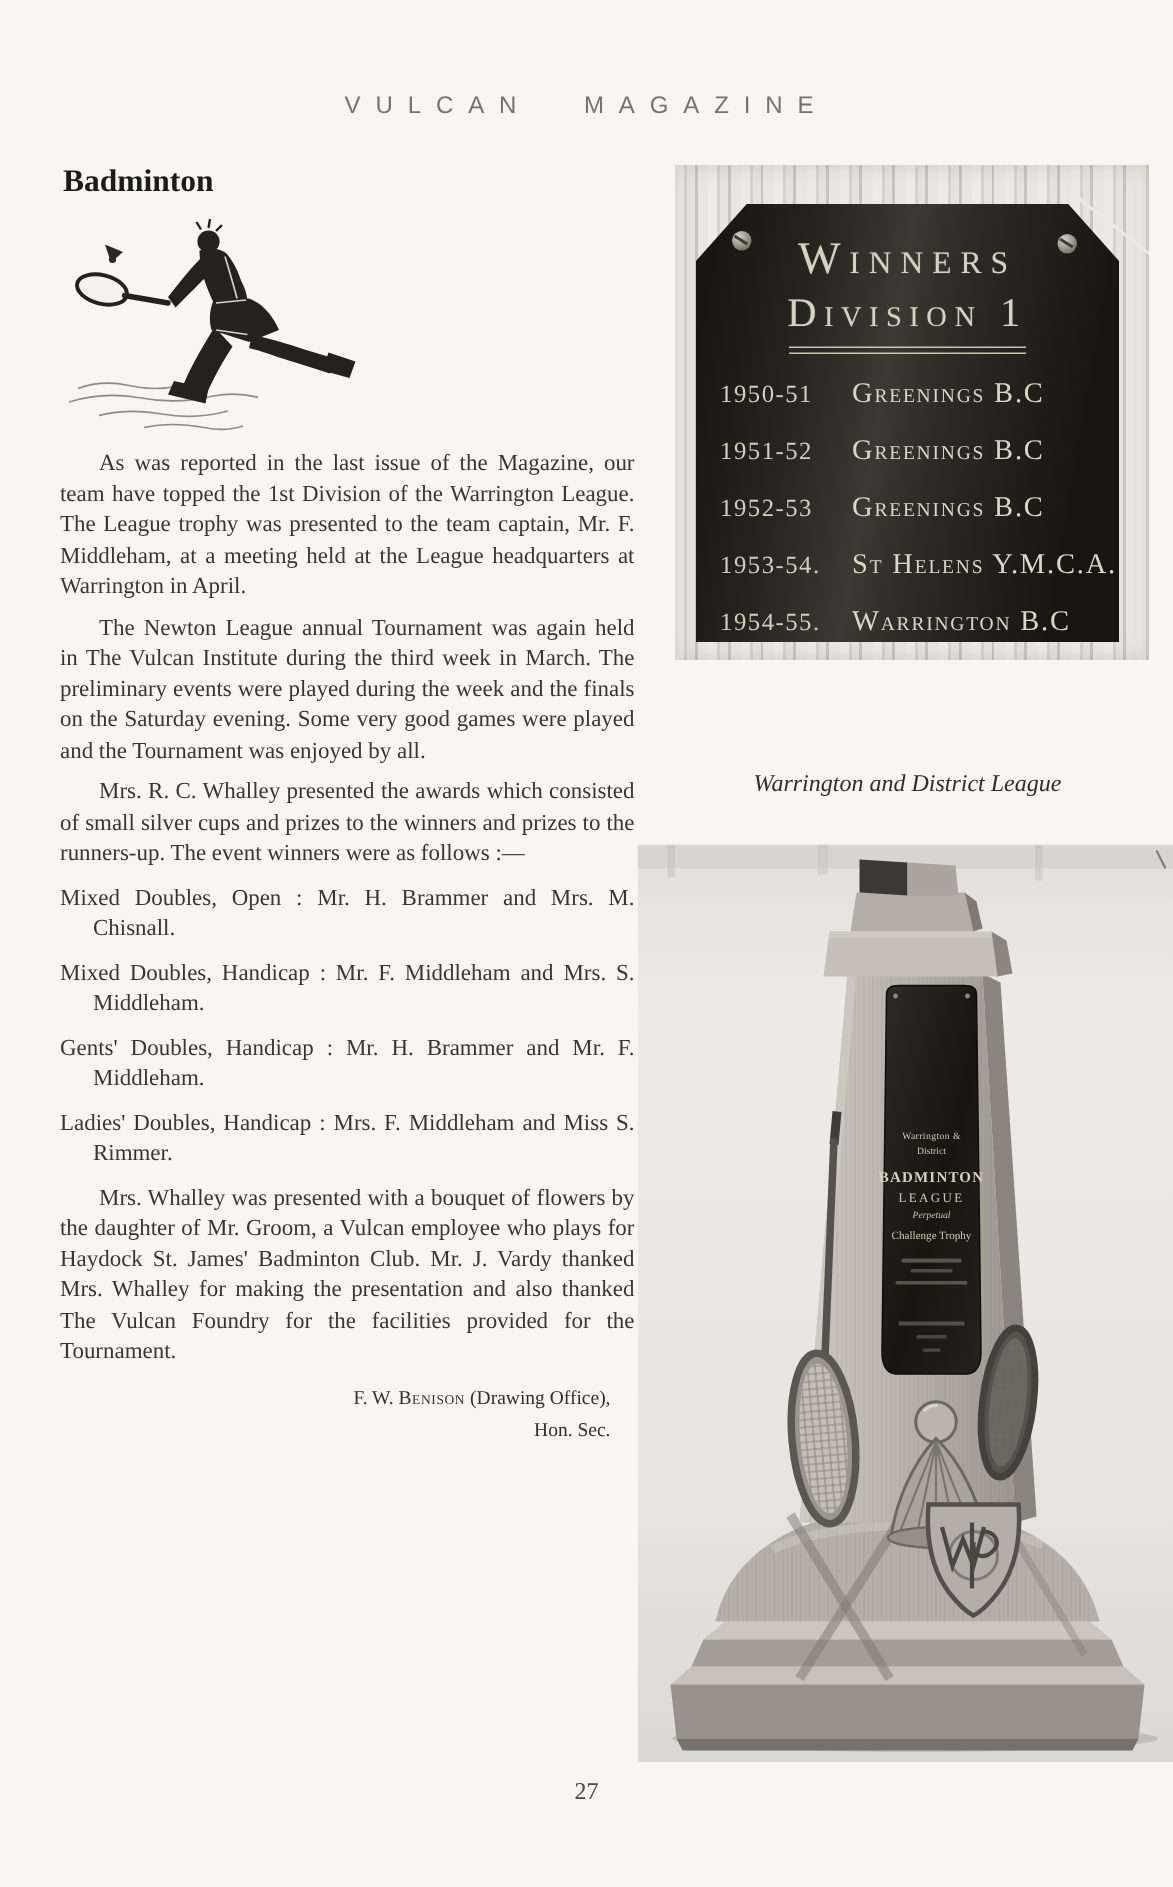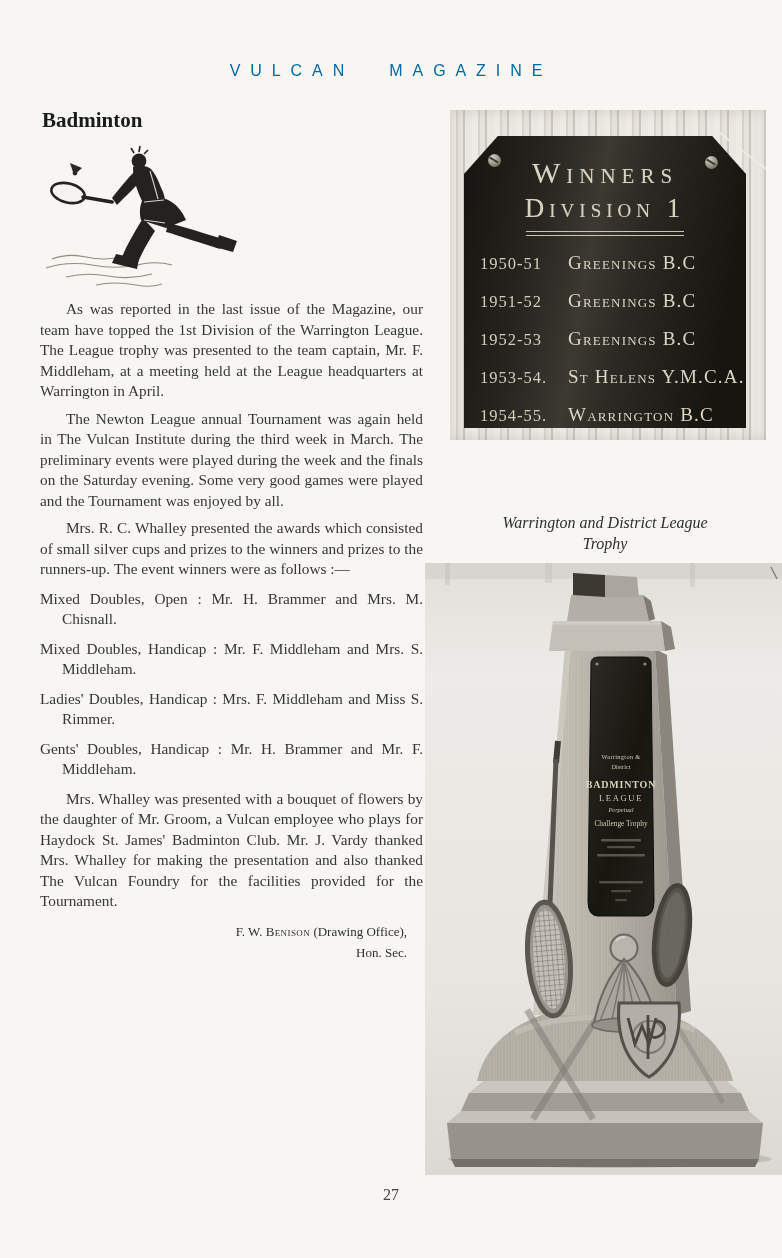--- a/index.html
+++ b/index.html
@@ -1,21 +1,21 @@
 <!DOCTYPE html>
 <html><head>
 <meta charset="utf-8">
 <style>
   html,body{margin:0;padding:0;}
   body{width:782px;height:1258px;overflow:hidden;background:#e8e6e2;}
   .page{position:relative;width:782px;height:1258px;background:#f7f6f2;font-family:"Liberation Serif",serif;color:#363636;}
 
   
   .masthead{position:absolute;top:62px;left:0;width:100%;text-align:center;
-    font-family:"Liberation Sans",sans-serif;font-size:16px;color:#0369a1;
+    font-family:"Liberation Sans",sans-serif;font-size:16px;color:#737373;
     letter-spacing:0.62em;word-spacing:1.3em;}
 
   
   .left-col{position:absolute;left:40px;top:108px;width:383px;}
   .article-title{margin:0 0 8px 2px;font-size:21px;font-weight:bold;color:#1b1b1b;font-family:"Liberation Serif",serif;}
   .illus{width:232px;height:150px;margin:2px 0 8px 0;}
   .para{margin:0 0 7px 0;font-size:15.3px;line-height:20.5px;text-align:justify;text-indent:26px;}
   .para.last-gap{margin-bottom:9px;}
   .witem{margin:0 0 9px 0;font-size:15.3px;line-height:20.5px;text-align:justify;
     text-indent:-22px;padding-left:22px;}
@@ -109,22 +109,22 @@
         </g>
       </svg>
     </div>
 
     <p class="para">As was reported in the last issue of the Magazine, our team have topped the 1st Division of the Warrington League. The League trophy was presented to the team captain, Mr. F. Middleham, at a meeting held at the League headquarters at Warrington in April.</p>
     <p class="para">The Newton League annual Tournament was again held in The Vulcan Institute during the third week in March. The preliminary events were played during the week and the finals on the Saturday evening. Some very good games were played and the Tournament was enjoyed by all.</p>
     <p class="para last-gap">Mrs. R. C. Whalley presented the awards which consisted of small silver cups and prizes to the winners and prizes to the runners-up. The event winners were as follows :—</p>
 
     <p class="witem">Mixed Doubles, Open : Mr. H. Brammer and Mrs. M. Chisnall.</p>
     <p class="witem">Mixed Doubles, Handicap : Mr. F. Middleham and Mrs. S. Middleham.</p>
+    <p class="witem">Gents' Doubles, Handicap : Mr. H. Brammer and Mr. F. Middleham.</p>
     <p class="witem">Ladies' Doubles, Handicap : Mrs. F. Middleham and Miss S. Rimmer.</p>
-    <p class="witem">Gents' Doubles, Handicap : Mr. H. Brammer and Mr. F. Middleham.</p>
 
     <p class="para">Mrs. Whalley was presented with a bouquet of flowers by the daughter of Mr. Groom, a Vulcan employee who plays for Haydock St. James' Badminton Club. Mr. J. Vardy thanked Mrs. Whalley for making the presentation and also thanked The Vulcan Foundry for the facilities provided for the Tournament.</p>
 
     <div class="sig">
       <div><span>F. W. </span><span class="sc">Benison</span><span> (Drawing Office),</span></div>
       <div>Hon. Sec.</div>
     </div>
   </div>
 
   <div class="plaque-photo">
@@ -159,21 +159,20 @@
         <div class="p-row">
             <span class="yr">1955-56.</span>
             <span class="tm">Vulcan Inst. B.C.</span>
           </div>
       </div>
     </div>
   </div>
 
   <div class="caption">
     <div>Warrington and District League</div>
-    <div>Trophy</div>
   </div>
 
   <div class="trophy-photo">
     <svg viewBox="0 0 357 612" width="357" height="612">
       <defs>
         <linearGradient id="g-bg" x1="0" y1="0" x2="0" y2="1">
           <stop offset="0" stop-color="#e1dfda"></stop>
             <stop offset="0.18" stop-color="#edebe7"></stop>
           <stop offset="0.7" stop-color="#e7e5e0"></stop>
             <stop offset="1" stop-color="#dbd9d3"></stop>

